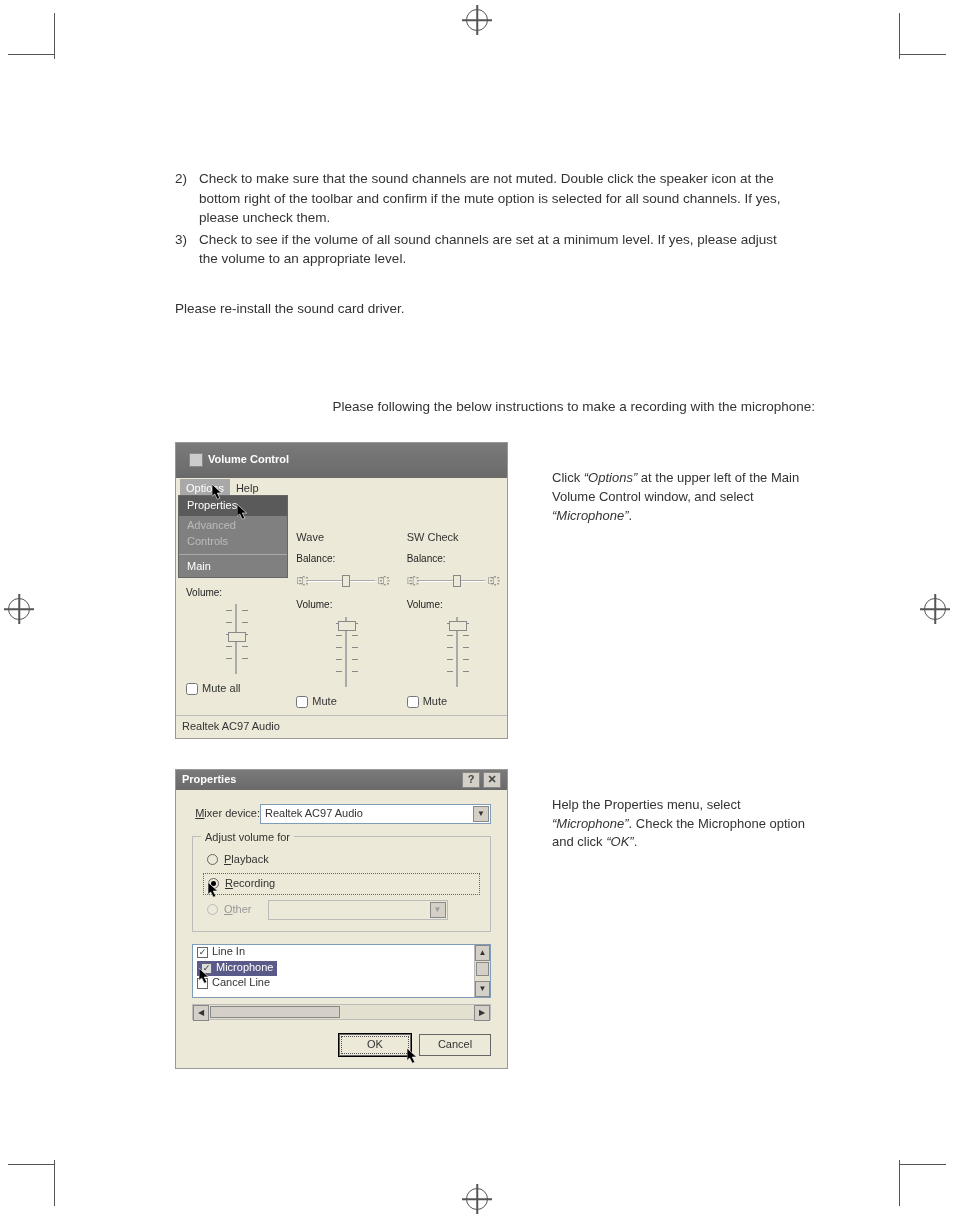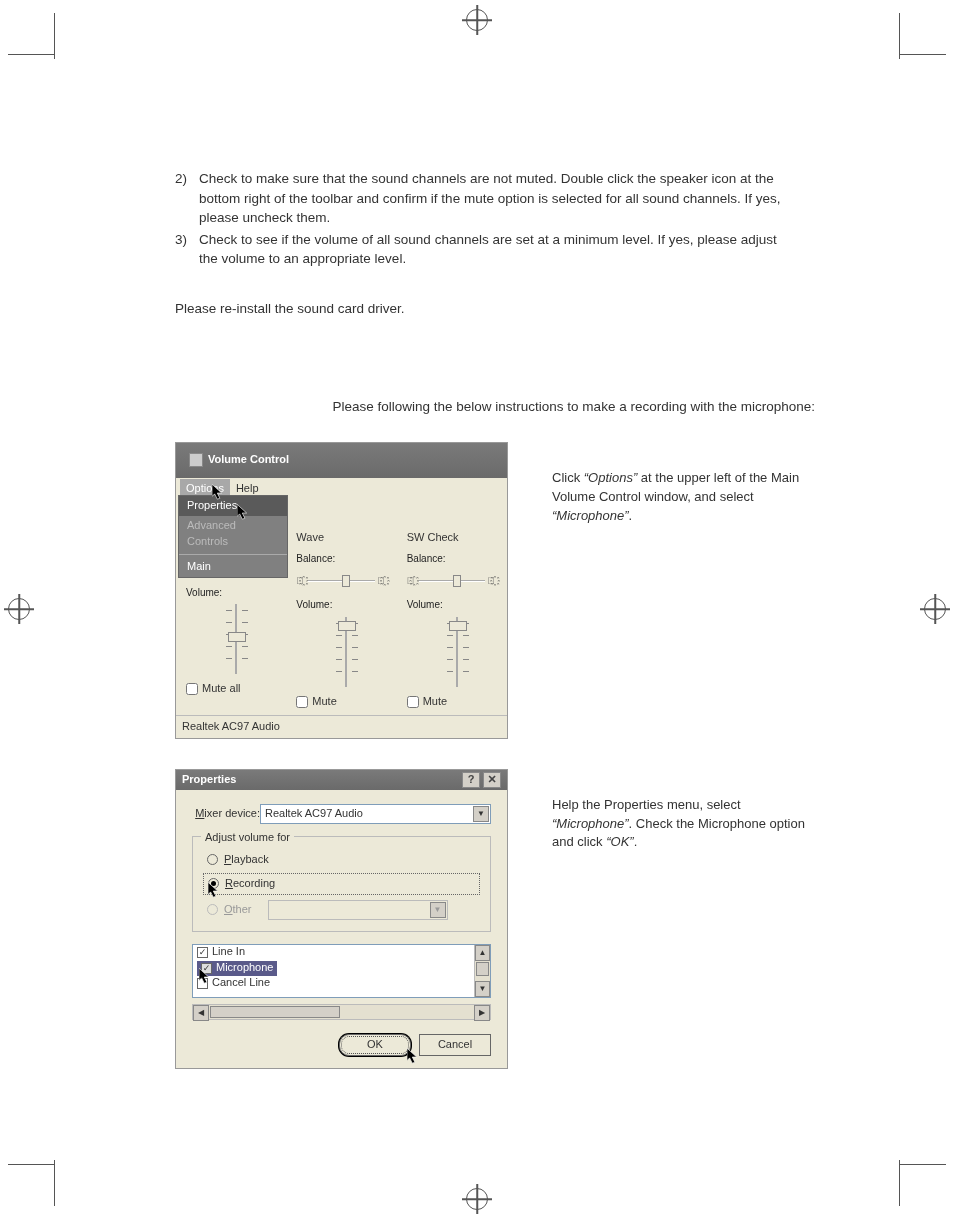--- a/index.html
+++ b/index.html
@@ -131,21 +131,21 @@
   .sb-thumb { position:absolute; left:1px; right:1px; top:1px; height:14px; background:#d4d0c8; border:1px solid #888; }
   .list-item { display:flex; align-items:center; padding:0 4px; height:15px; font-size:11px; }
   .list-item .cb { width:11px; height:11px; border:1px solid #666; background:#fff; margin-right:4px; display:flex; align-items:center; justify-content:center; font-size:9px; color:#333; }
   .list-item.hi { background:#5a5a8a; color:#fff; display:inline-flex; outline:1px dotted #fff; }
   .hscroll { height:16px; border:1px solid #bbb; background:#ece9d8; display:flex; margin-top:6px; }
   .hscroll .sb-btn { width:16px; }
   .hscroll .htrack { flex:1; background:#e4e0d0; position:relative; }
   .hscroll .hthumb { position:absolute; left:1px; top:1px; bottom:1px; width:130px; background:#d4d0c8; border:1px solid #888; }
   .btn-row { display:flex; justify-content:flex-end; gap:8px; margin-top:14px; }
   .dlg-btn { width:72px; height:22px; background:#ece9d8; border:1px solid #666; font-size:11px; display:flex; align-items:center; justify-content:center; }
-  .dlg-btn.def { outline:1px dotted #555; outline-offset:-3px; box-shadow:0 0 0 1px #000;border-radius:10px; }
+  .dlg-btn.def { outline:1px dotted #555; outline-offset:-3px; box-shadow:0 0 0 1px #000; }
   .cursor-arrow { position:absolute; width:14px; height:18px; pointer-events:none; z-index:20; }
 
   
   .crop-h { position:absolute; width:46px; height:1px; background:#555; }
   .crop-v { position:absolute; width:1px; height:46px; background:#555; }
   .reg-mark { position:absolute; width:22px; height:22px; }
   .reg-mark::before {
     content:''; position:absolute; inset:0; border:1.5px solid #555; border-radius:50%;
   }
   .reg-mark::after {

